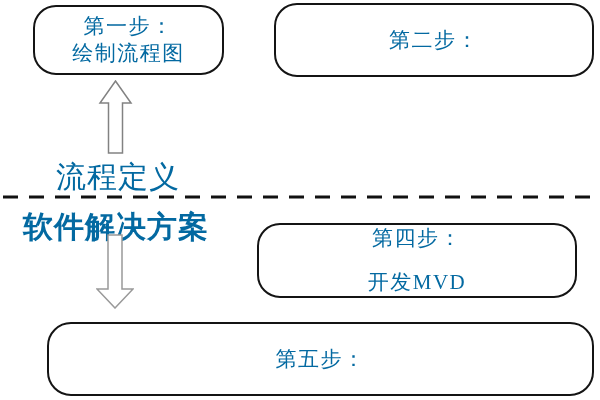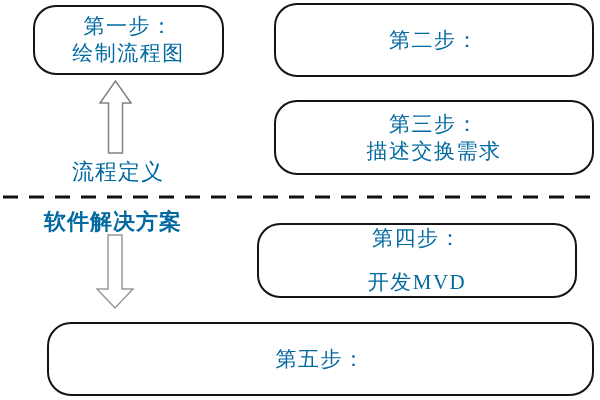--- a/index.html
+++ b/index.html
@@ -34,21 +34,21 @@
     letter-spacing: 1.5px;
     white-space: nowrap;
   }
   #box-step1 { left: 33px;  top: 5px;   width: 191px; height: 70px; }
   #box-step2 { left: 274px; top: 3px;   width: 320px; height: 74px; }
   #box-step3 { left: 274px; top: 100px; width: 320px; height: 75px; }
   #box-step4 { left: 257px; top: 223px; width: 320px; height: 75px; justify-content: space-between; }
   #box-step5 { left: 47px;  top: 322px; width: 547px; height: 74px; border-radius: 24px; }
   .free-label {
     position: absolute;
-    font-size: 22px;
+    font-size: 30px;
     letter-spacing: 1px;
     text-align: center;
     white-space: nowrap;
   }
   #label-process    { left: 38px; top: 157px; width: 160px; }
   #label-software   { left: 23px; top: 207px; width: 180px; font-weight: bold; }
   .arrow-svg, .divider-svg {
     position: absolute;
     display: block;
   }
@@ -63,24 +63,20 @@
 
   <div class="box" id="box-step1">
     <div class="bl">第一步：</div>
     <div class="bl">绘制流程图</div>
   </div>
 
   <div class="box" id="box-step2">
     <div class="bl">第二步：</div>
   </div>
 
-  <div class="box" id="box-step3">
-    <div class="bl">第三步：</div>
-    <div class="bl">描述交换需求</div>
-  </div>
 
   <div class="box" id="box-step4">
     <div class="bl">第四步：</div>
     <div class="bl">开发MVD</div>
   </div>
 
   <div class="box" id="box-step5">
     <div class="bl">第五步：</div>
   </div>
 

